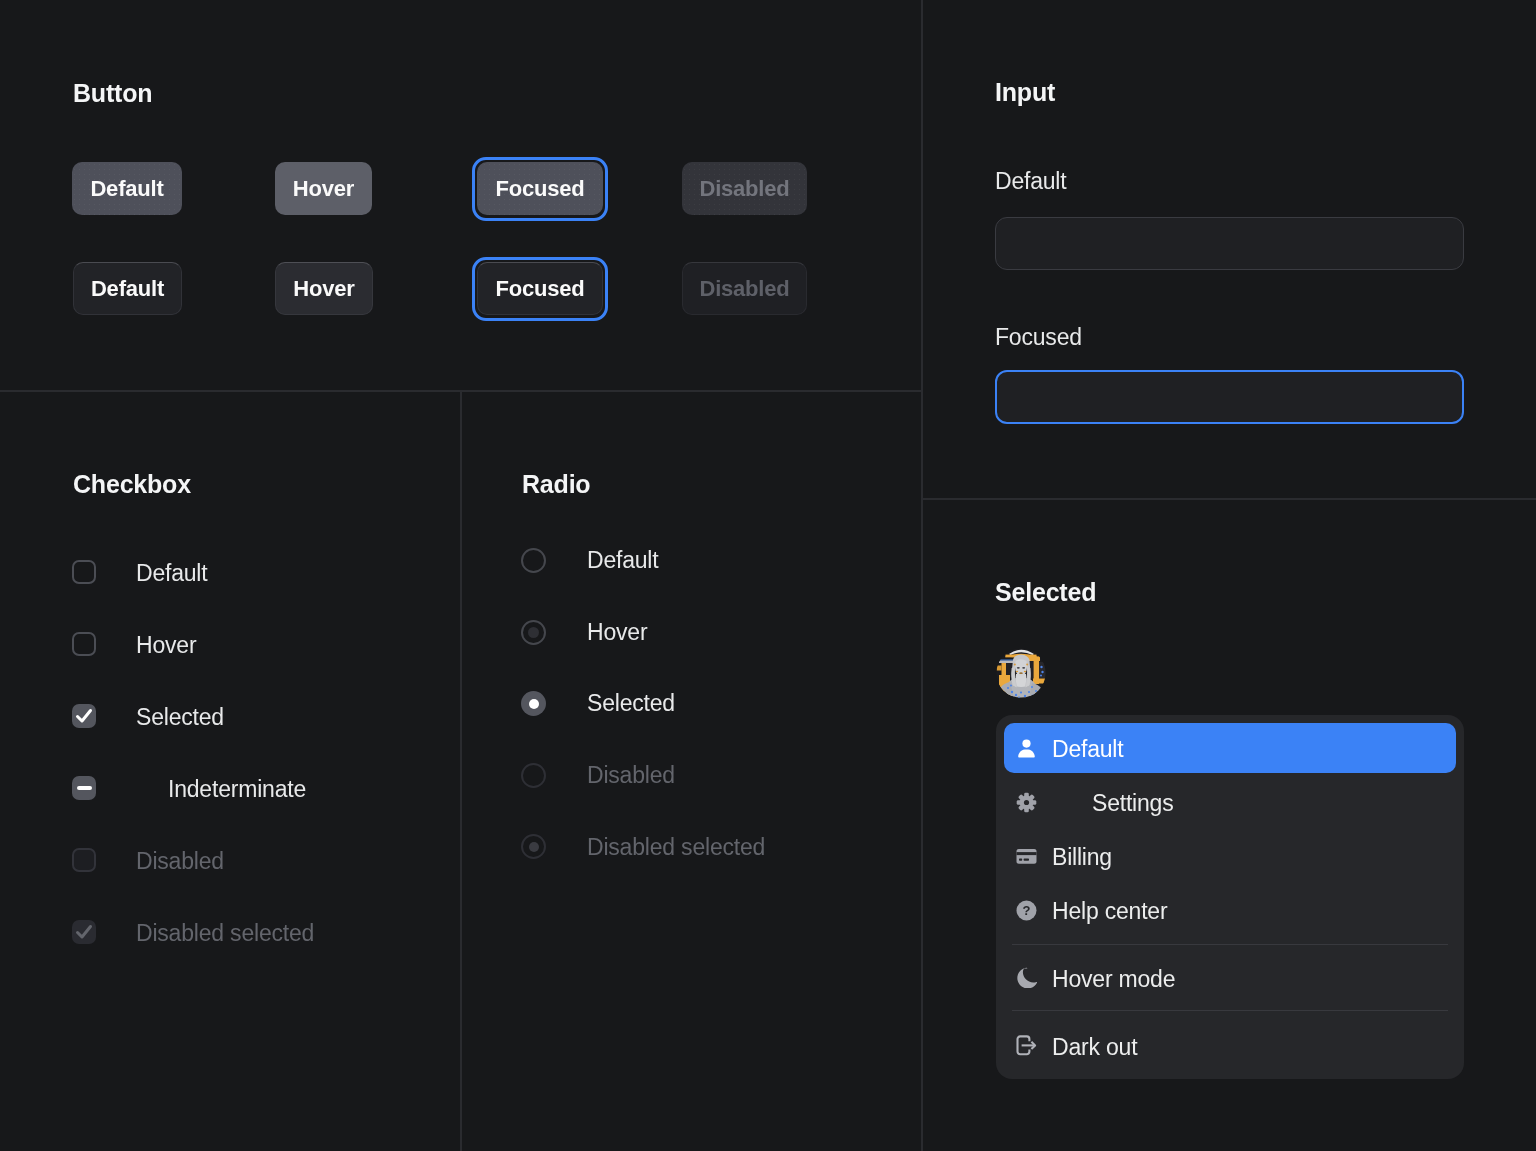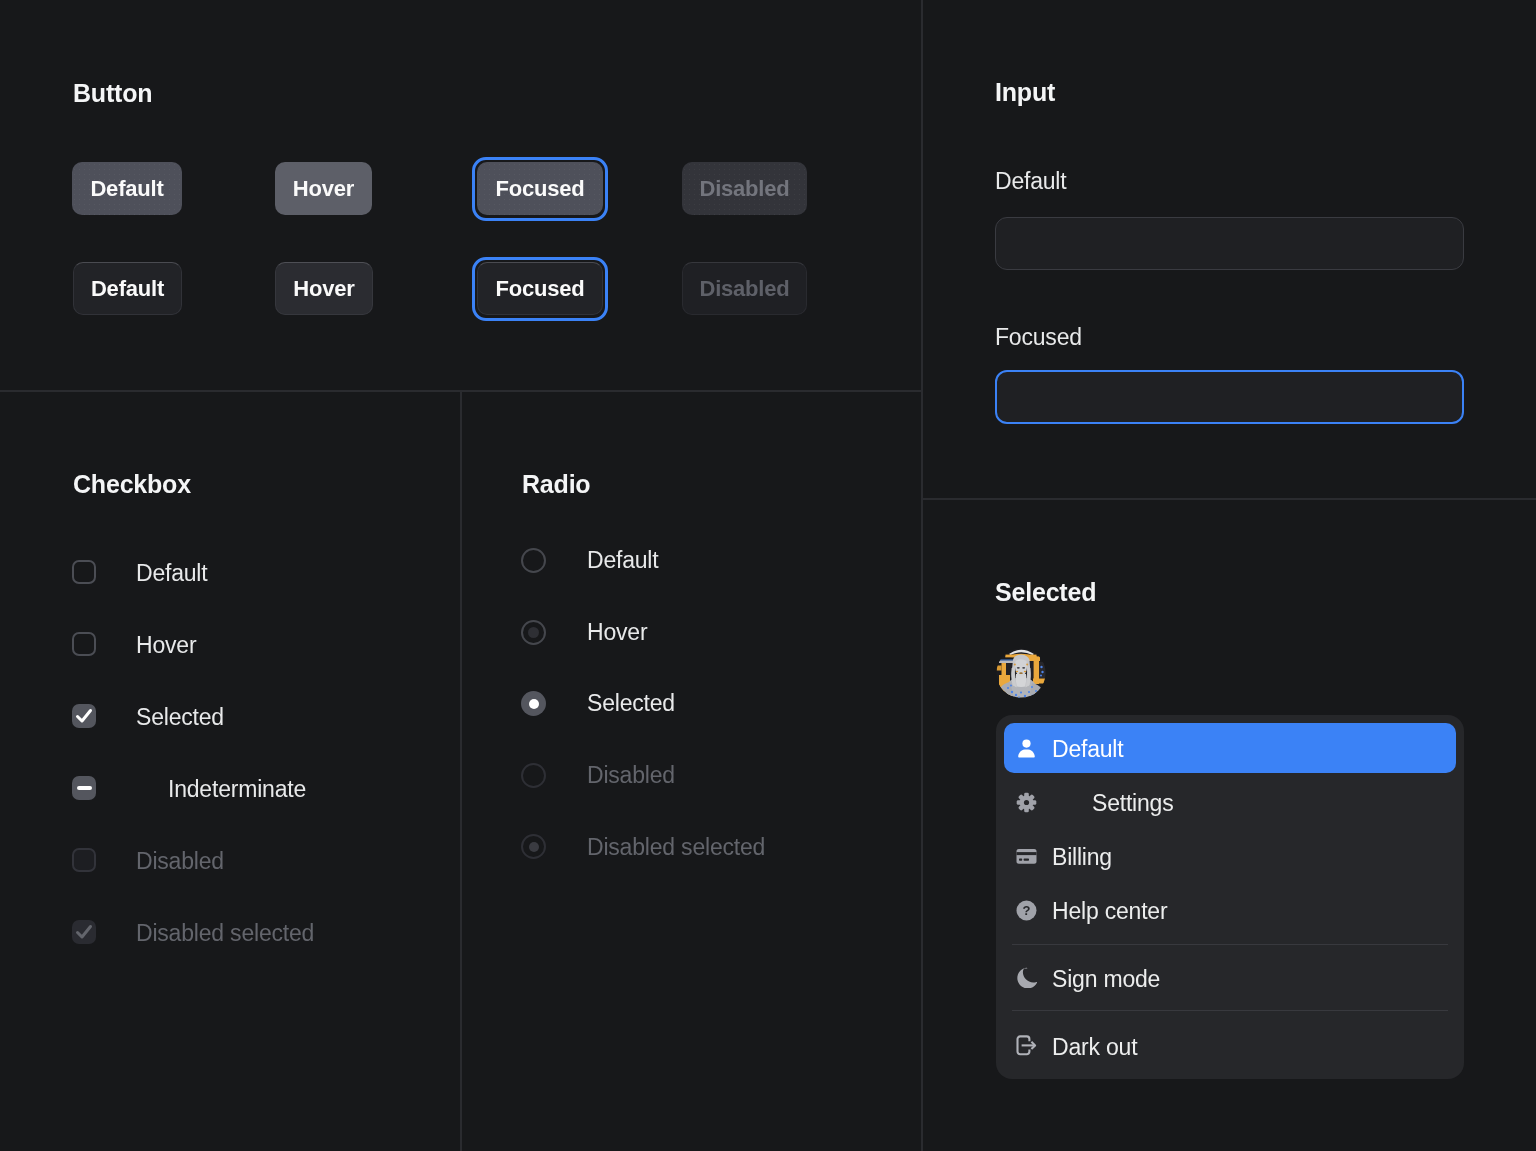--- a/index.html
+++ b/index.html
@@ -224,21 +224,21 @@
     <circle cx="10.5" cy="10.5" r="10" fill="#a0a2a9"></circle>
     <text x="10.5" y="15.2" text-anchor="middle" font-family="Liberation Sans" font-weight="bold" font-size="13" fill="#26272a">?</text>
   </svg>
   <div class="abs lbl" style="left:1052px; top:900px; color:#eceded;">Help center</div>
 
   <div class="abs" style="left:1012px; top:944px; width:436px; height:1px; background:#38393e;"></div>
 
   <svg class="menu-ic" style="top:967px;" viewBox="0 0 21 21">
     <path fill="#a7a9af" d="M12.3 2.2c.2-.3-.02-.7-.38-.66C6.8 2 2.8 6.3 2.8 11.5c0 5.5 4.5 10 10 10 4 0 7.4-2.3 9-5.7.15-.33-.2-.68-.55-.57-1 .3-2 .5-3.1.5-5.5 0-10-4.5-10-10 0-1.3.4-2.5 1.1-3.5z" transform="translate(-1.6 -0.9) scale(1.04)"></path>
   </svg>
-  <div class="abs lbl" style="left:1052px; top:968px; color:#eceded;">Sign mode</div>
+  <div class="abs lbl" style="left:1052px; top:968px; color:#eceded;">Hover mode</div>
 
   <div class="abs" style="left:1012px; top:1010px; width:436px; height:1px; background:#38393e;"></div>
 
   <svg class="menu-ic" style="top:1035px;" viewBox="0 0 21 21">
     <g fill="none" stroke="#b0b2b8" stroke-width="2.1" stroke-linejoin="round">
       <path d="M13.4 6.2 V4 a2.6 2.6 0 0 0 -2.6 -2.6 H4.1 a2.6 2.6 0 0 0 -2.6 2.6 V16.6 a2.6 2.6 0 0 0 2.6 2.6 H10.8 a2.6 2.6 0 0 0 2.6 -2.6 V14.4"></path>
       <path d="M15.4 6.8 L19.1 10.4 L15.4 14"></path>
       <path d="M18.8 10.4 H5.6"></path>
     </g>
   </svg>

